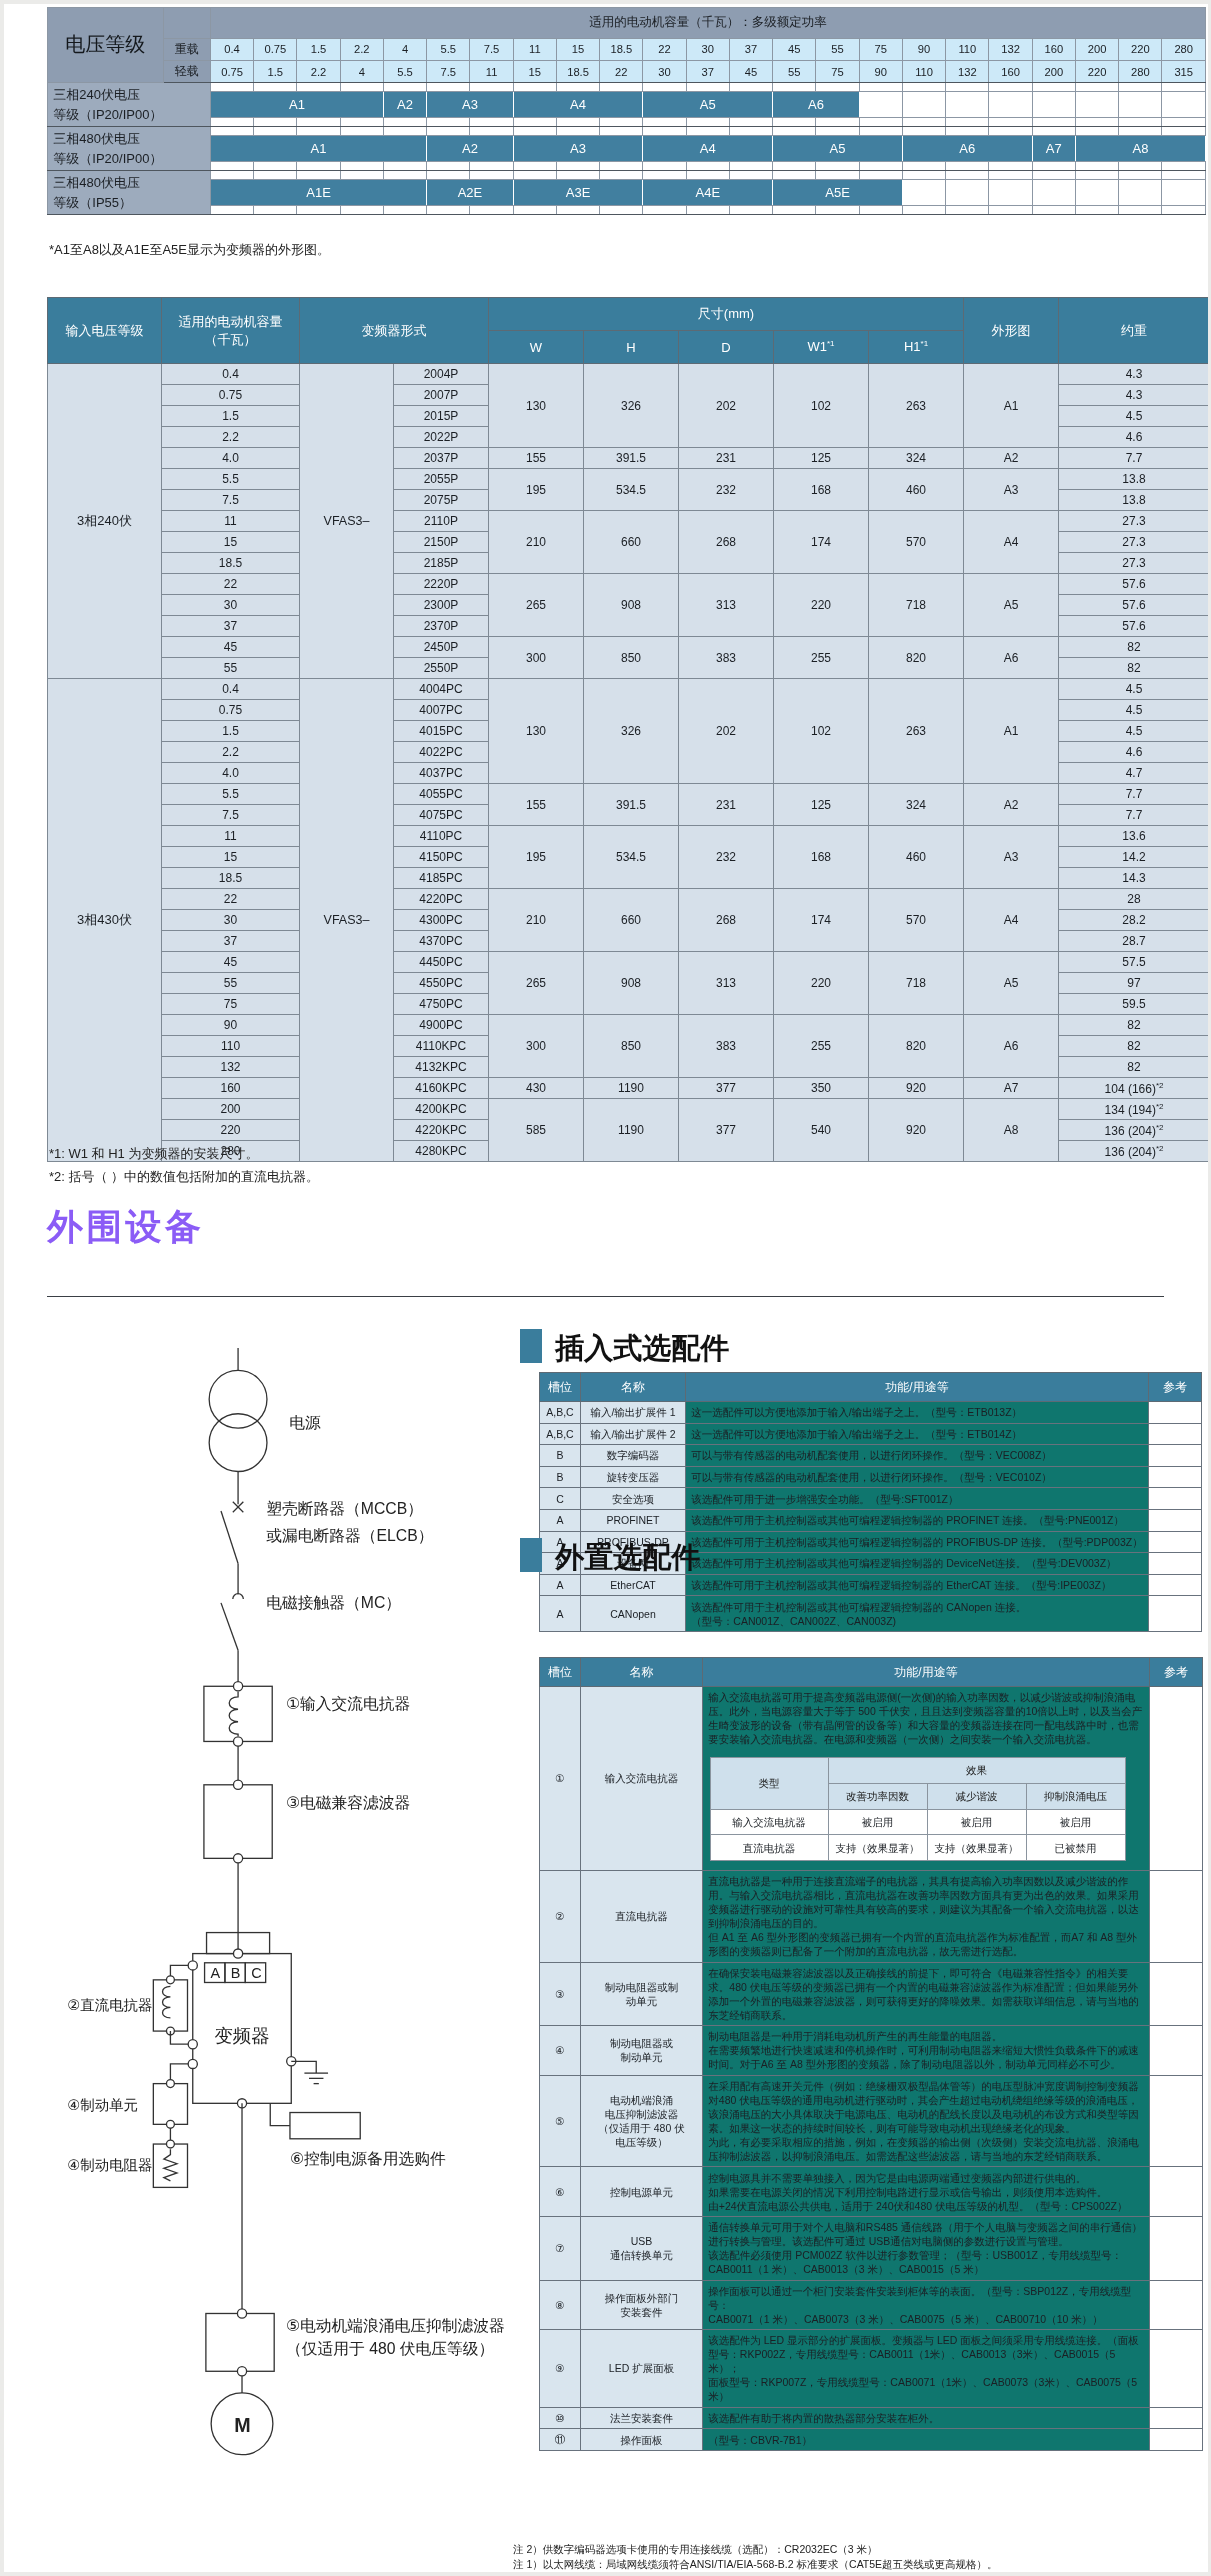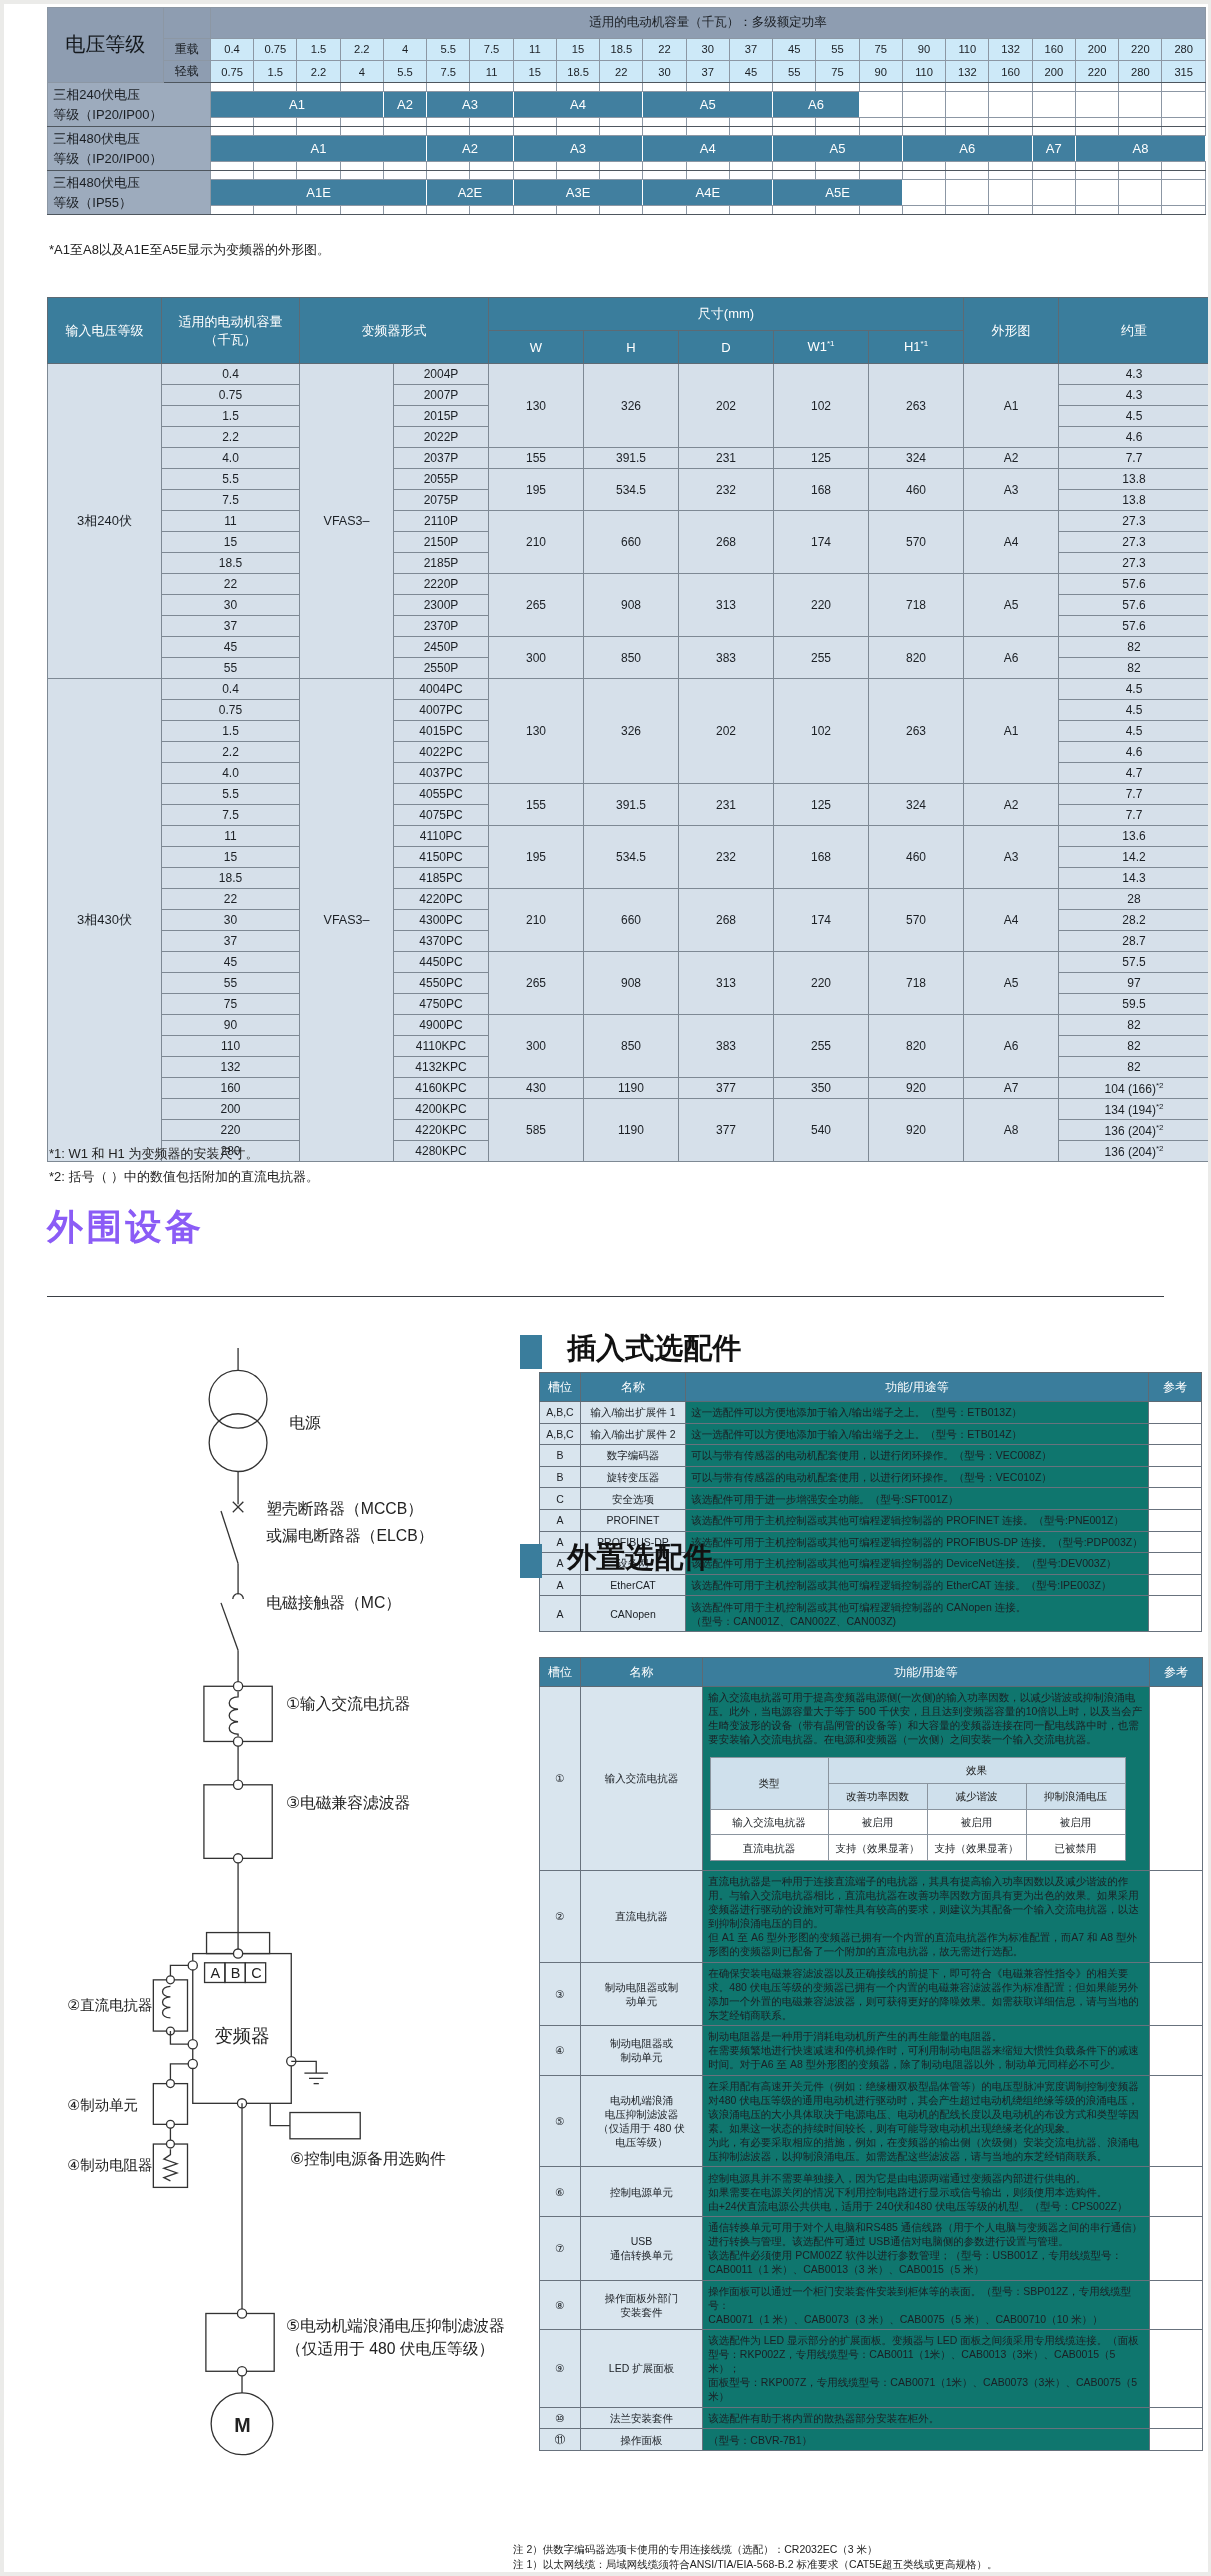--- a/index.html
+++ b/index.html
@@ -34,21 +34,21 @@
   .dim .dh2 th{height:30px;}
   .dim tr.gs td{border-top:1.3px solid #464d54;}
   .dim .vz{font-size:13px;}
   .dim .pz{font-size:12.5px;}
   .sup{font-size:8px;vertical-align:super;}
 
   
   .sec-title{font-size:36px;color:#8b5cf6;font-weight:bold;letter-spacing:3.3px;}
   .rule{border-top:0.7px solid #3a3f45;height:0;}
 
-  .h2{display:flex;align-items:flex-end;gap:25px;}
+  .h2{display:flex;align-items:flex-start;gap:13px;}
   .h2 .sq{width:22.3px;height:34px;background:#3a7d9c;}
   .h2 .txt{font-size:29px;font-weight:bold;color:#111;}
 
   .fn{font-size:13px;color:#222;}
   .note{font-size:10.5px;color:#222;}
 
   
   .opt{border:1.3px solid #3f464d;width:100%;margin-left:19px;}
   .opt th{background:#3a7d9c;color:#fff;font-weight:normal;font-size:12px;border:0.7px solid #5d6a74;height:26px;}
   .opt td{border:0.7px solid #68727d;font-size:10.5px;vertical-align:middle;padding:3.3px 5.3px;}

